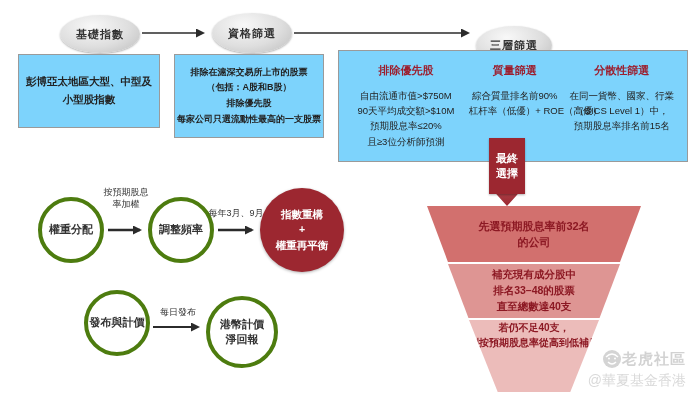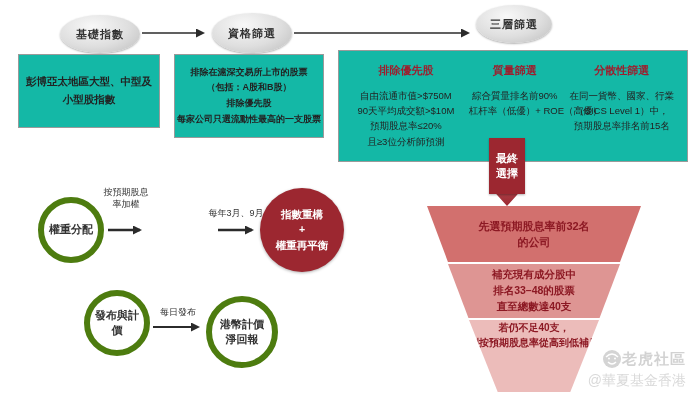--- a/index.html
+++ b/index.html
@@ -13,44 +13,44 @@
   
   .oval{
     position:absolute; z-index:2; display:flex; align-items:center; justify-content:center;
     border-radius:50%; font-size:11px; font-weight:700; color:#333; letter-spacing:1px;
     background:radial-gradient(ellipse at 40% 30%, #f8f8f8 0%, #dedede 55%, #bcbcbc 100%);
     box-shadow:0 1px 2px rgba(0,0,0,.3);
     white-space:nowrap;
   }
   #node-base{ left:60px; top:15px; width:80px; height:38px; }
   #node-eligibility{ left:212px; top:13px; width:80px; height:40px; }
-  #node-three-tier{ left:476px; top:5px; width:76px; height:38px;align-items:center; }
+  #node-three-tier{ left:476px; top:26px; width:76px; height:38px;align-items:center; }
 
   
   .box{
-    position:absolute; z-index:2; border:1px solid #9a9a9a; background:#14b8a6;
+    position:absolute; z-index:2; border:1px solid #9a9a9a; background:#7dd3fc;
     display:flex; flex-direction:column; align-items:center; justify-content:center;
     text-align:center; color:#222;
   }
   #base-box{ left:18px; top:54px; width:142px; height:74px; font-size:10.5px; font-weight:700; line-height:1.7; }
   #eligibility-box{ left:174px; top:54px; width:150px; height:84px; font-size:9px; font-weight:700; line-height:1.75; }
   .nowrap{ white-space:nowrap; }
 
   #screen-box{
     left:338px; top:50px; width:350px; height:112px;
     display:grid; grid-template-columns:37% 27% 36%;
     align-items:start; justify-items:center; padding:12px 4px 6px 4px;
   }
   .screen-col{ text-align:center; width:100%; }
   .col-title{ color:#9c1f2e; font-size:11px; font-weight:700; margin-bottom:10px; white-space:nowrap; }
   .col-line{ font-size:9.5px; color:#222; line-height:1.6; white-space:nowrap; }
 
   
   .circle{
-    position:absolute; z-index:2; border:6px solid #4d7c0f; border-radius:50%; background:#fff;
+    position:absolute; z-index:2; border:4px solid #4d7c0f; border-radius:50%; background:#fff;
     display:flex; flex-direction:column; align-items:center; justify-content:center;
     text-align:center; font-size:11px; font-weight:700; color:#333; line-height:1.4;
   }
   #circle-weight{ left:38px; top:197px; width:66px; height:66px; }
   #circle-frequency{ left:148px; top:197px; width:66px; height:66px; }
   #circle-rebalance{
     left:260px; top:188px; width:84px; height:84px; border:none;
     background:#9c2730; color:#fff; font-size:10.5px; line-height:1.45;
     box-shadow:0 1px 3px rgba(0,0,0,.3);
   }
@@ -154,20 +154,23 @@
       <div class="col-line">在同一貨幣、國家、行業</div>
       <div class="col-line">（BICS Level 1）中，</div>
       <div class="col-line">預期股息率排名前15名</div>
     </div>
   </div>
 
   <div class="circle" id="circle-weight">
     <span>權重分配</span>
   </div>
   <div class="flow-label" id="label-weighting">按預期股息率加權</div>
+  <div class="circle" id="circle-frequency">
+    <span>調整頻率</span>
+  </div>
   <div class="flow-label" id="label-months">每年3月、9月</div>
   <div class="circle" id="circle-rebalance">
     <div>指數重構</div>
     <div>+</div>
     <div>權重再平衡</div>
   </div>
 
   <div class="circle" id="circle-publish">
     <span>發布與計價</span>
   </div>

